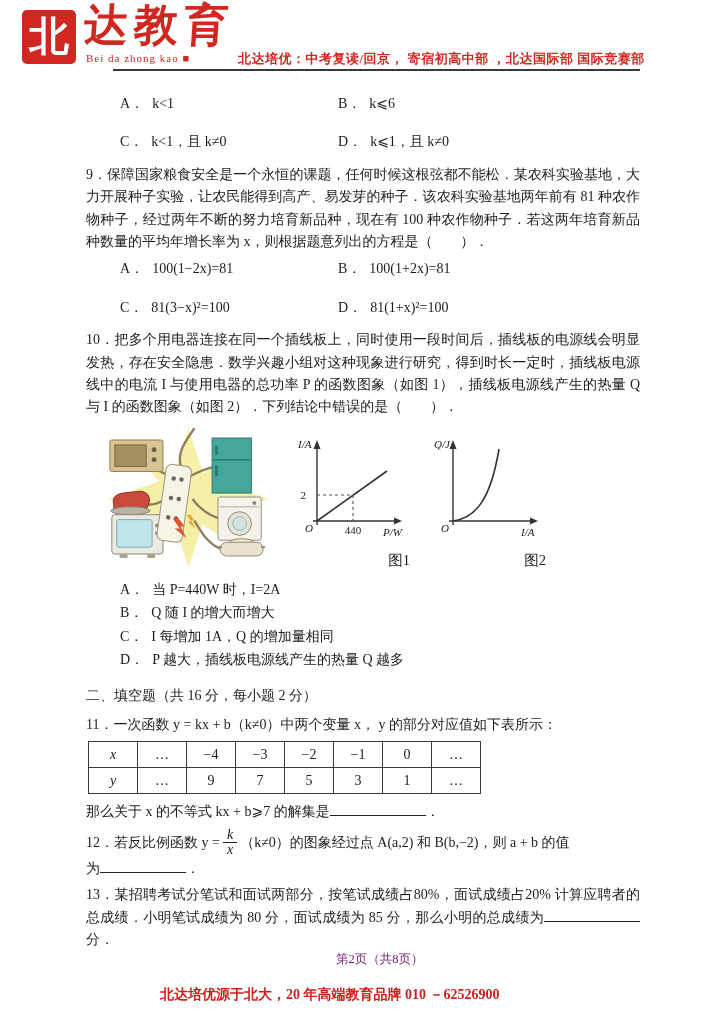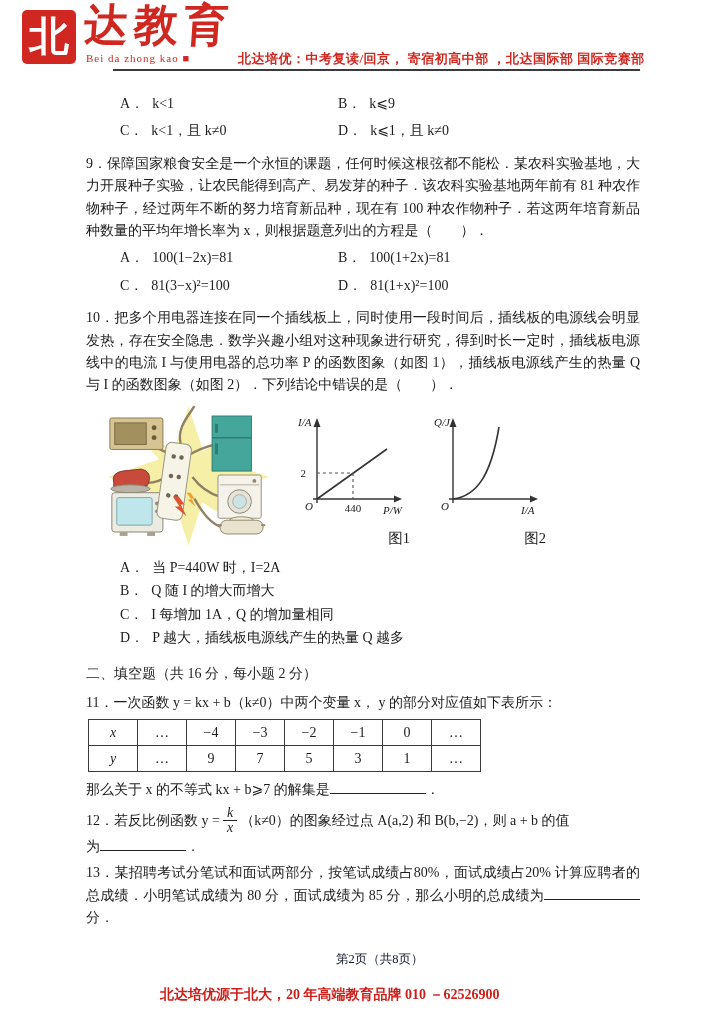--- a/index.html
+++ b/index.html
@@ -25,21 +25,21 @@
     position:absolute; left:238px; top:50px; color:#d02820;
     font-size:13px; font-weight:bold; letter-spacing:0.5px; white-space:nowrap;text-align:center;
   }
   .hdr-divider {
     position:absolute; left:113px; top:69px; width:527px; height:2px; background:#3a3a3a;
   }
   
   .content { position:absolute; left:86px; top:88px; width:554px; font-size:14px; line-height:1.6; }
   .stem { margin:0 0 4px 0; text-align:justify; }
   .grid2 {
-    display:grid; grid-template-columns:218px 1fr; row-gap:5px;
+    display:grid; grid-template-columns:218px 1fr; row-gap:16px;
     padding-left:34px; margin:5px 0 10px 0;
   }
   .col1 { display:flex; flex-direction:column; gap:1px; padding-left:34px; margin:7px 0 12px 0; }
   .opt .olabel { margin-right:8px; }
   .section-title { margin:14px 0 6px 0; }
   
   .figure-row { display:flex; align-items:flex-start; gap:22px; margin:4px 0 0 16px; }
   .illus { width:172px; height:148px; flex:0 0 auto; }
   .fig { margin-top:12px; text-align:center; }
   .fig svg { width:114px; height:104px; display:block; }
@@ -62,41 +62,41 @@
     font-style:italic; line-height:1.05; margin:0 3px;
   }
   .frac .num { display:block; padding:0 4px; }
   .frac .den { display:block; border-top:1.2px solid #222; padding:0 4px; }
   
   .footer-red {
     position:absolute; left:160px; top:986px; color:#cf1f1a;
     font-size:14px; font-weight:bold; white-space:nowrap;
   }
   .footer-page {
-    position:absolute; left:336px; top:951px; color:#0f172a; font-size:12.5px; white-space:nowrap;
+    position:absolute; left:336px; top:951px; color:#701a75; font-size:12.5px; white-space:nowrap;
   }
 </style>
 </head>
 <body>
 
 <div class="page">
 
   <div class="seal">
     <span>北</span>
   </div>
   <div class="brand-script">达教育</div>
   <div class="brand-sub">Bei da zhong kao ■</div>
   <div class="tagline">北达培优：中考复读/回京，  寄宿初高中部 ，北达国际部 国际竞赛部</div>
   <div class="hdr-divider"></div>
 
   <div class="content">
 
     <div class="grid2">
       <div class="opt"><span class="olabel">A．</span><span>k&lt;1</span></div>
-      <div class="opt"><span class="olabel">B．</span><span>k⩽9</span></div>
+      <div class="opt"><span class="olabel">B．</span><span>k⩽6</span></div>
       <div class="opt"><span class="olabel">C．</span><span>k&lt;1，且 k≠0</span></div>
       <div class="opt"><span class="olabel">D．</span><span>k⩽1，且 k≠0</span></div>
     </div>
 
     <p class="stem">9．保障国家粮食安全是一个永恒的课题，任何时候这根弦都不能松．某农科实验基地，大力开展种子实验，让农民能得到高产、易发芽的种子．该农科实验基地两年前有 81 种农作物种子，经过两年不断的努力培育新品种，现在有 100 种农作物种子．若这两年培育新品种数量的平均年增长率为 x，则根据题意列出的方程是（　　）．</p>
     <div class="grid2">
       <div class="opt"><span class="olabel">A．</span><span>100(1−2x)=81</span></div>
       <div class="opt"><span class="olabel">B．</span><span>100(1+2x)=81</span></div>
       <div class="opt"><span class="olabel">C．</span><span>81(3−x)²=100</span></div>
       <div class="opt"><span class="olabel">D．</span><span>81(1+x)²=100</span></div>

